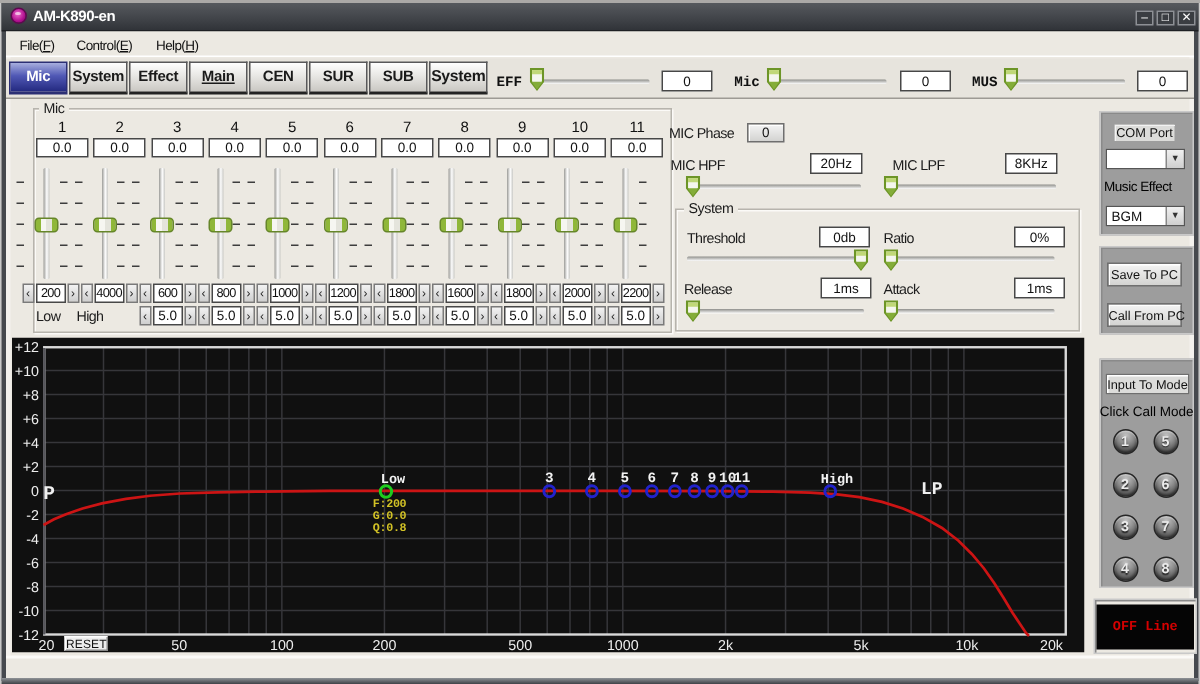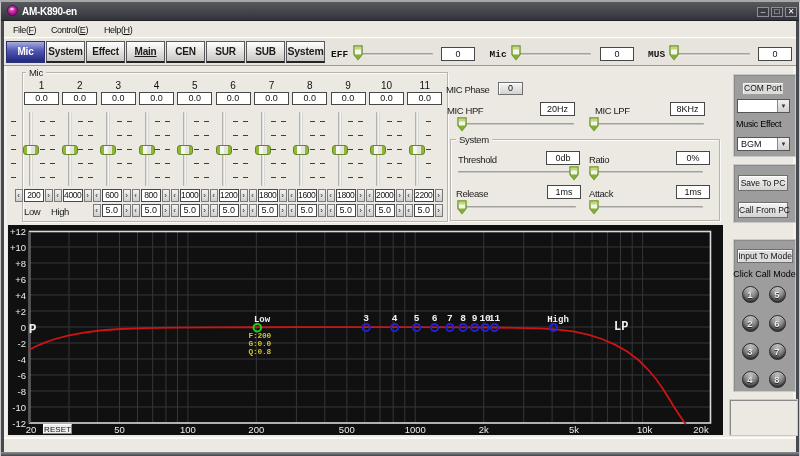--- a/index.html
+++ b/index.html
@@ -366,20 +366,21 @@
 <div class="ab" style="left:733px;top:269px;width:63px;font-size:9px;color:#000;text-align:center;white-space:nowrap">Click Call Mode</div>
 <div class="rbtn" style="left:741.5px;top:286.4px">1</div>
 <div class="rbtn" style="left:768.5px;top:286.4px">5</div>
 <div class="rbtn" style="left:741.5px;top:314.6px">2</div>
 <div class="rbtn" style="left:768.5px;top:314.6px">6</div>
 <div class="rbtn" style="left:741.5px;top:342.8px">3</div>
 <div class="rbtn" style="left:768.5px;top:342.8px">7</div>
 <div class="rbtn" style="left:741.5px;top:371.0px">4</div>
 <div class="rbtn" style="left:768.5px;top:371.0px">8</div>
 <div class="gp" style="left:729px;top:399px;width:69px;height:37px;background:#ece9e2"></div>
+<div class="ab mono" style="left:731px;top:403px;width:65px;height:30px;background:#050505;font-weight:bold;font-size:9px;color:#d40000;text-align:center;line-height:30px">OFF Line</div>
 <svg class="ab" style="left:8px;top:225px" width="715" height="210">
 <rect x="0" y="0" width="715" height="210" fill="#101010"></rect>
 <line x1="61.0" y1="6" x2="61.0" y2="198" stroke="#36363a" stroke-width="1"></line>
 <line x1="89.4" y1="6" x2="89.4" y2="198" stroke="#36363a" stroke-width="1"></line>
 <line x1="111.5" y1="6" x2="111.5" y2="198" stroke="#36363a" stroke-width="1"></line>
 <line x1="129.5" y1="6" x2="129.5" y2="198" stroke="#36363a" stroke-width="1"></line>
 <line x1="144.7" y1="6" x2="144.7" y2="198" stroke="#36363a" stroke-width="1"></line>
 <line x1="157.9" y1="6" x2="157.9" y2="198" stroke="#36363a" stroke-width="1"></line>
 <line x1="169.5" y1="6" x2="169.5" y2="198" stroke="#36363a" stroke-width="1"></line>
 <line x1="179.9" y1="6" x2="179.9" y2="198" stroke="#36363a" stroke-width="1"></line>

